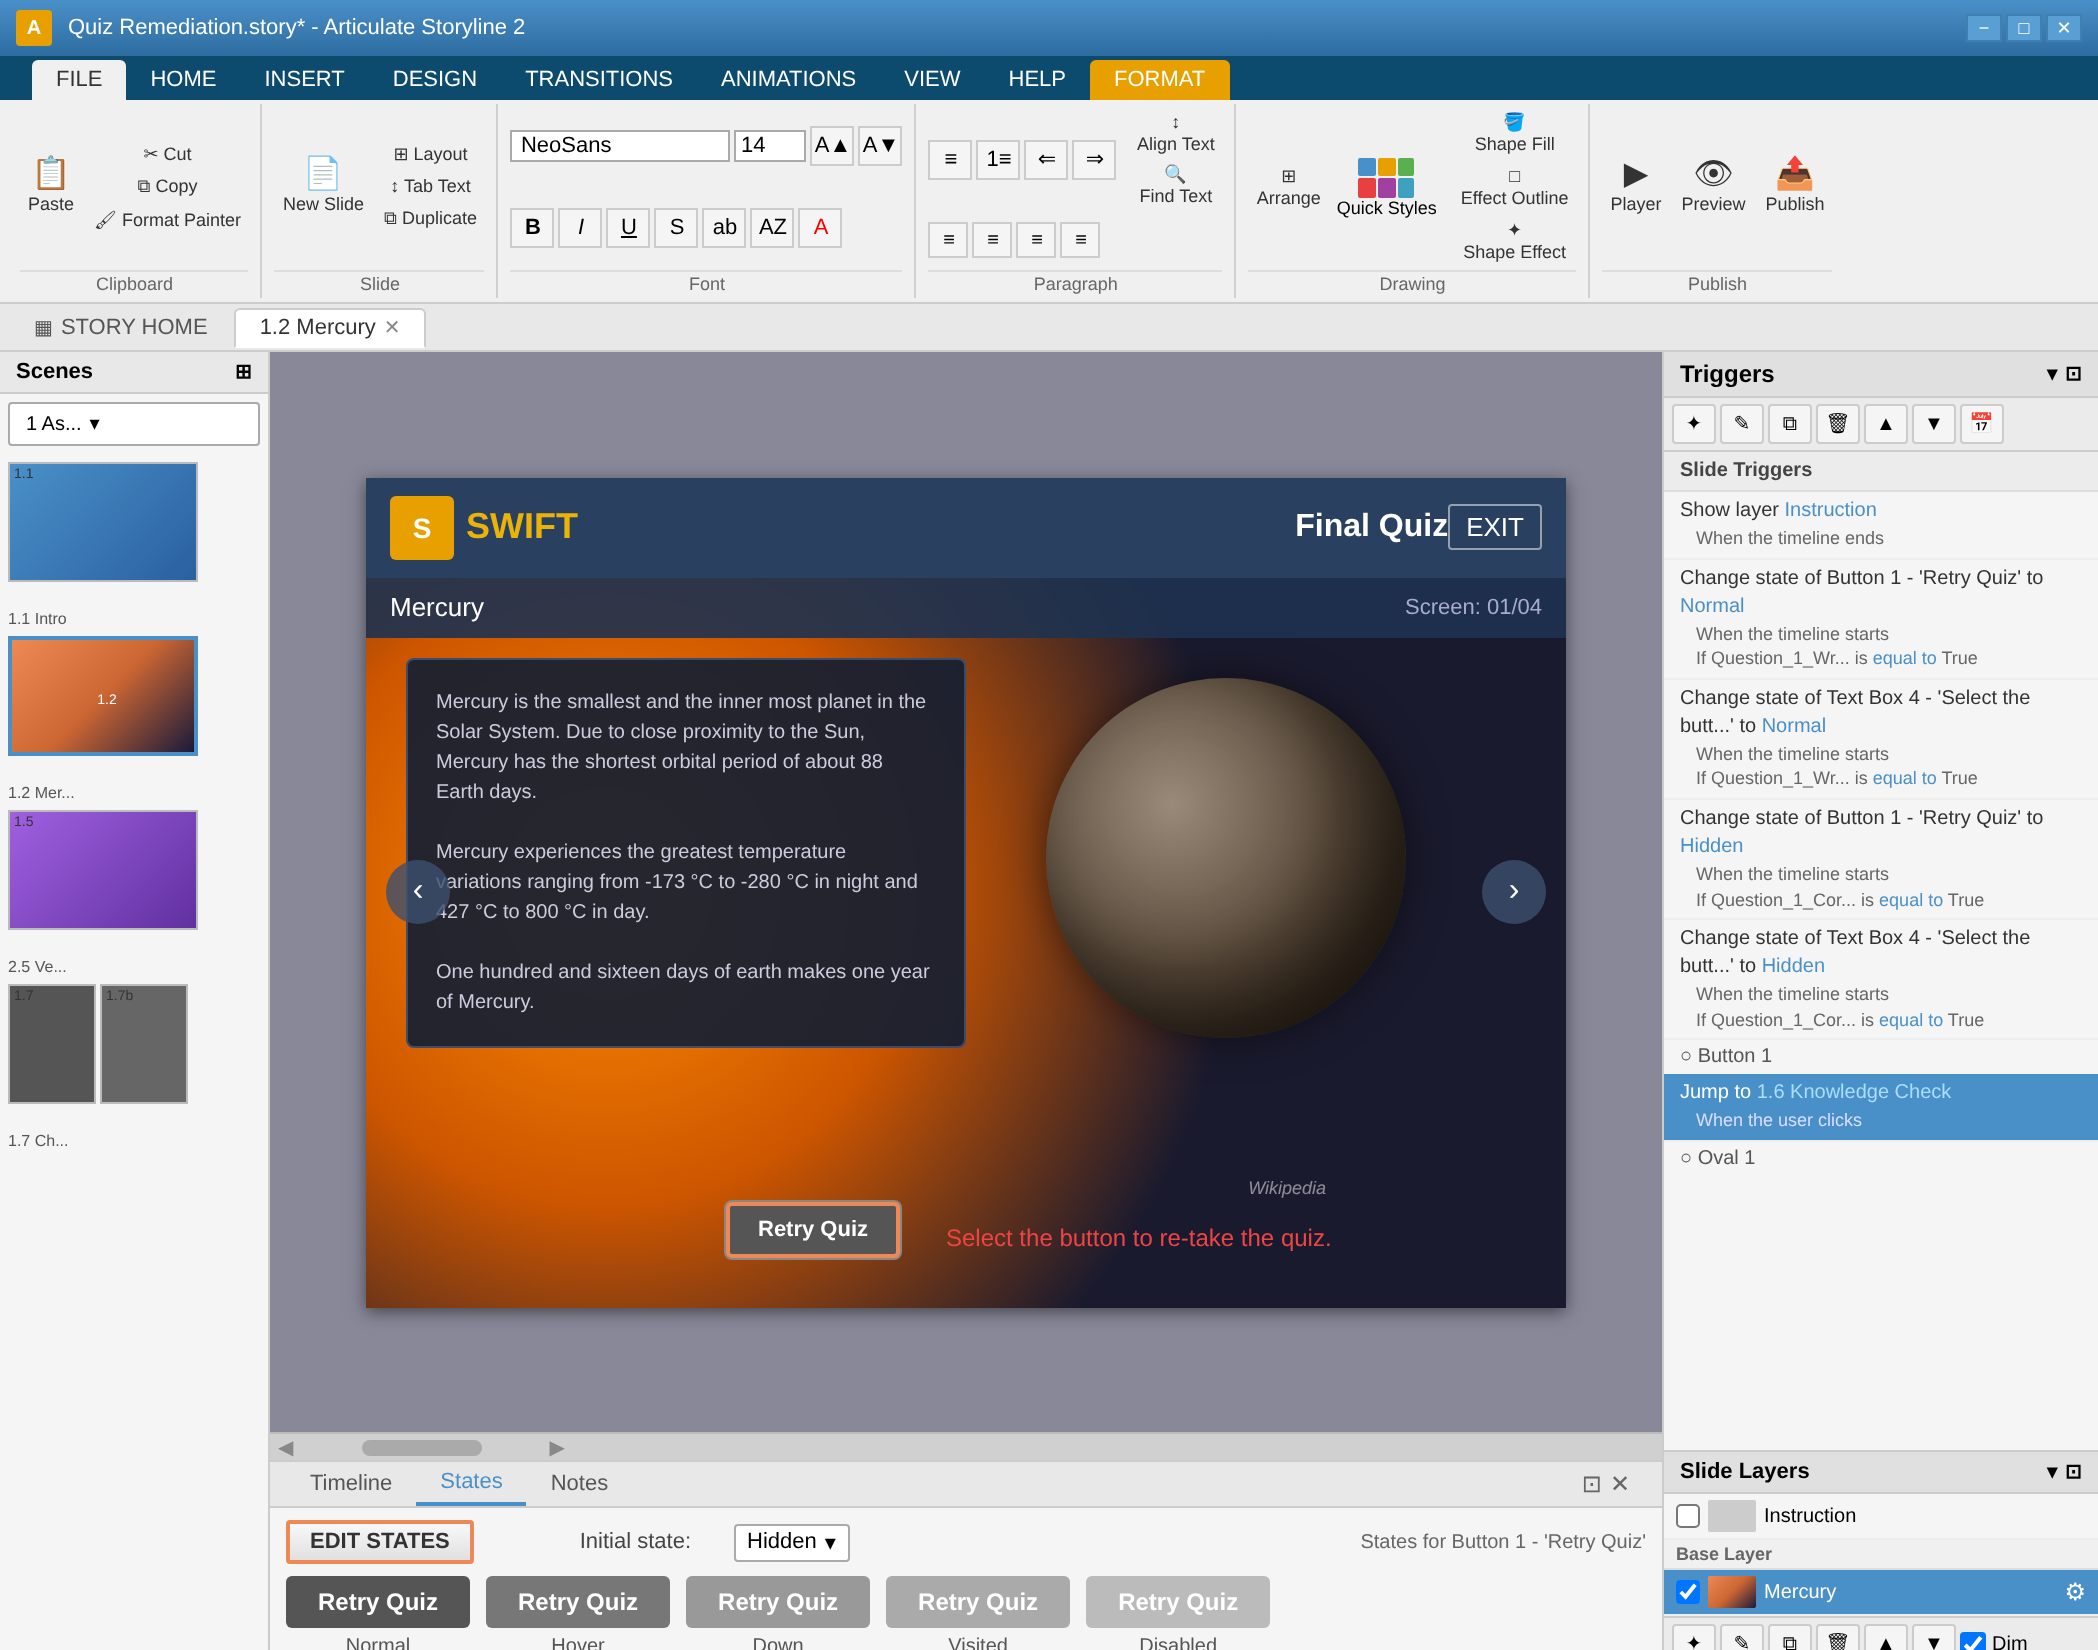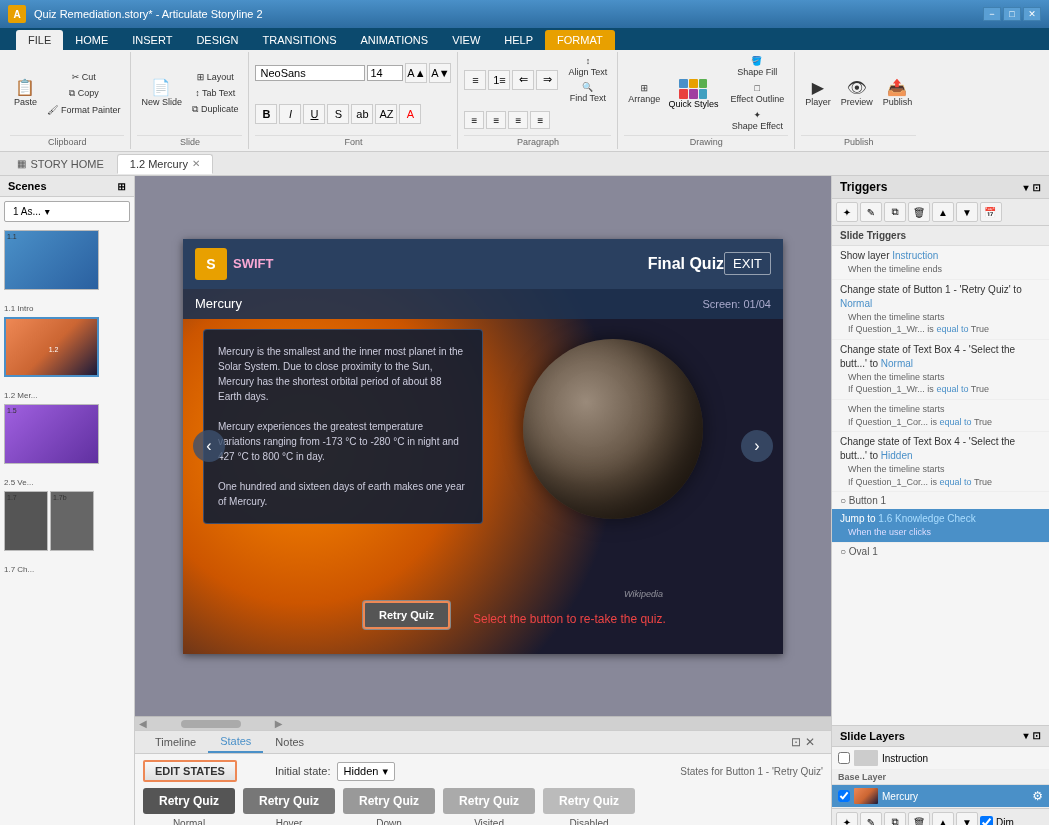--- a/index.html
+++ b/index.html
@@ -213,21 +213,21 @@
       height: 32px;
       background: #e8a000;
       border-radius: 3px;
       display: flex;
       align-items: center;
       justify-content: center;
       font-size: 14px;
       color: white;
       font-weight: bold;
     }
-    .swift-logo-text { color: #f9a8d4; font-size: 13px; font-weight: bold; }
+    .swift-logo-text { color: #eab308; font-size: 18px; font-weight: bold; }
     .quiz-title {
       flex: 1;
       text-align: right;
       color: white;
       font-size: 16px;
       font-weight: bold;
     }
     .exit-btn {
       color: white;
       font-size: 13px;
@@ -453,21 +453,21 @@
       color: #555;
     }
     .lower-tab.active { color: #4a90c8; border-bottom: 2px solid #4a90c8; }
     .states-panel {
       background: #f5f5f5;
       padding: 6px 8px;
     }
     .states-toolbar {
       display: flex;
       align-items: center;
-      gap: 6px;
+      gap: 21px;
       margin-bottom: 6px;
     }
     .edit-states-btn {
       background: linear-gradient(to bottom, #f8f8f8, #e0e0e0);
       border: 2px solid #e85;
       padding: 3px 10px;
       font-size: 11px;
       font-weight: bold;
       cursor: pointer;
       border-radius: 2px;
@@ -936,20 +936,21 @@
         <div>Change state of Button 1 - 'Retry Quiz' to <a href="#">Normal</a></div>
         <div class="sub">When the timeline starts</div>
         <div class="sub">If Question_1_Wr... is <a href="#">equal to</a> True</div>
       </div>
       <div class="trigger-item">
         <div>Change state of Text Box 4 - 'Select the butt...' to <a href="#">Normal</a></div>
         <div class="sub">When the timeline starts</div>
         <div class="sub">If Question_1_Wr... is <a href="#">equal to</a> True</div>
       </div>
       <div class="trigger-item">
+        <div>Change state of Button 1 - 'Retry Quiz' to <a href="#">Hidden</a></div>
         <div class="sub">When the timeline starts</div>
         <div class="sub">If Question_1_Cor... is <a href="#">equal to</a> True</div>
       </div>
       <div class="trigger-item">
         <div>Change state of Text Box 4 - 'Select the butt...' to <a href="#">Hidden</a></div>
         <div class="sub">When the timeline starts</div>
         <div class="sub">If Question_1_Cor... is <a href="#">equal to</a> True</div>
       </div>
 
       <div class="trigger-group-label">

